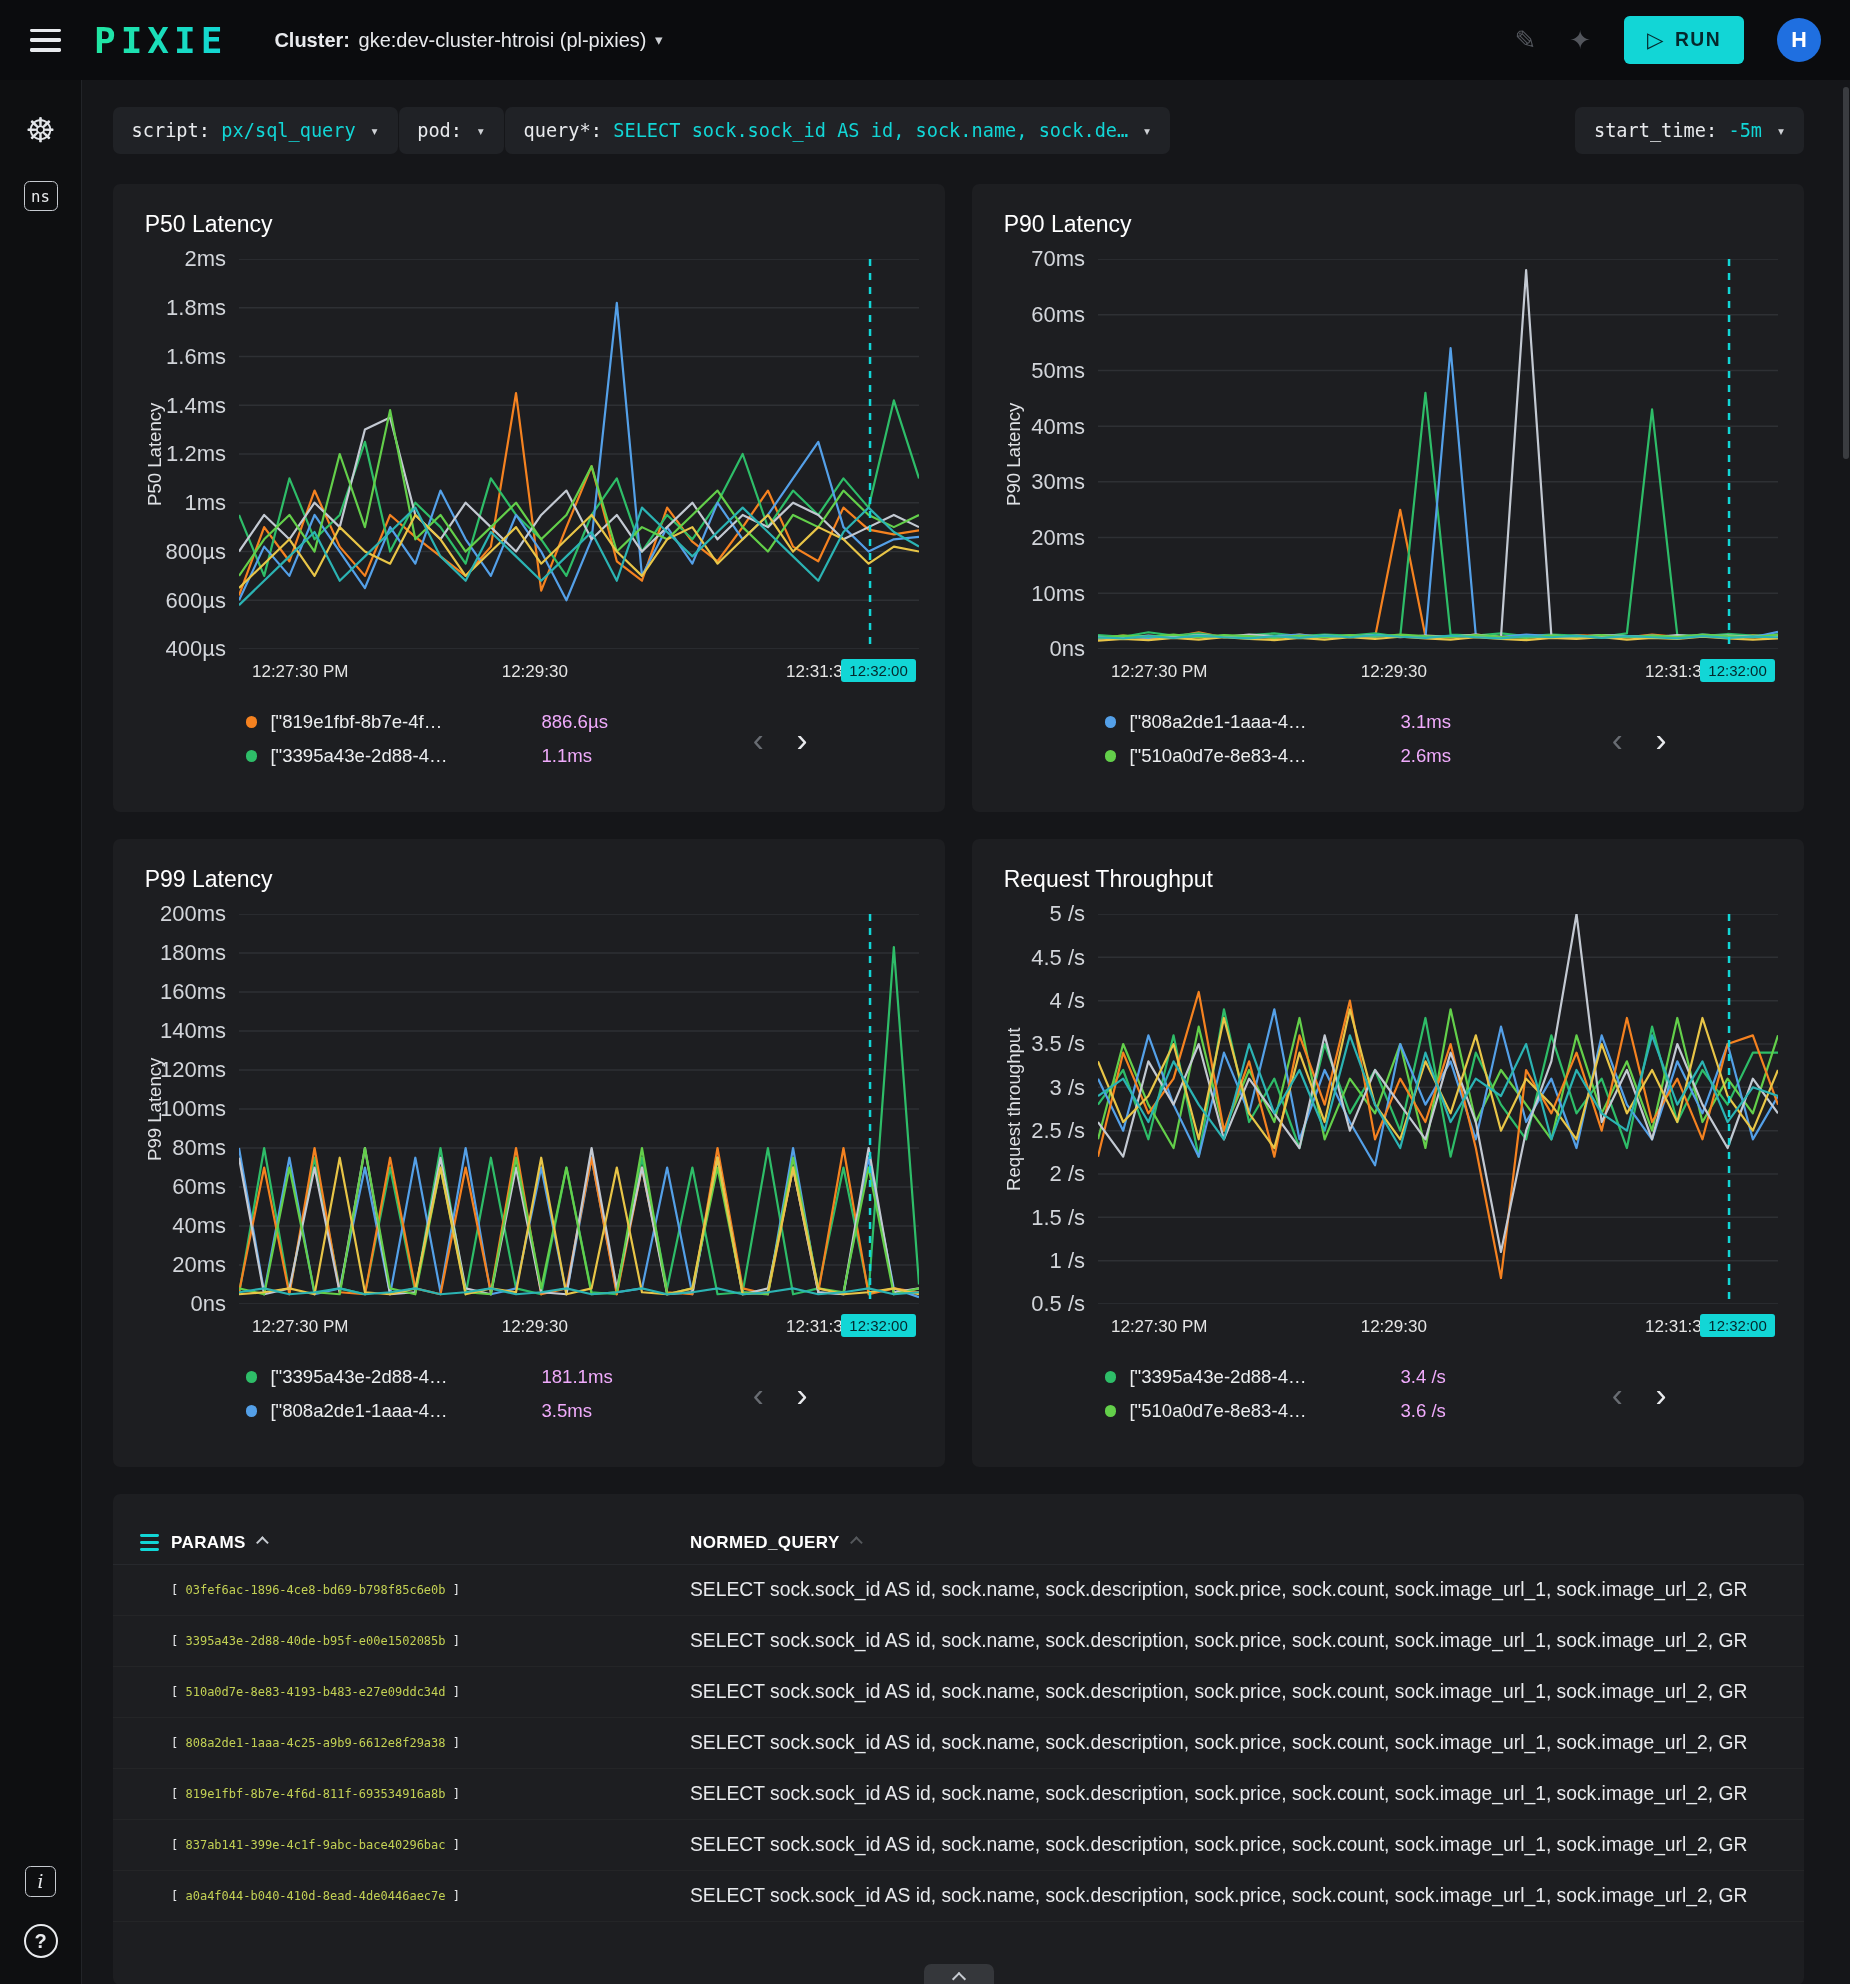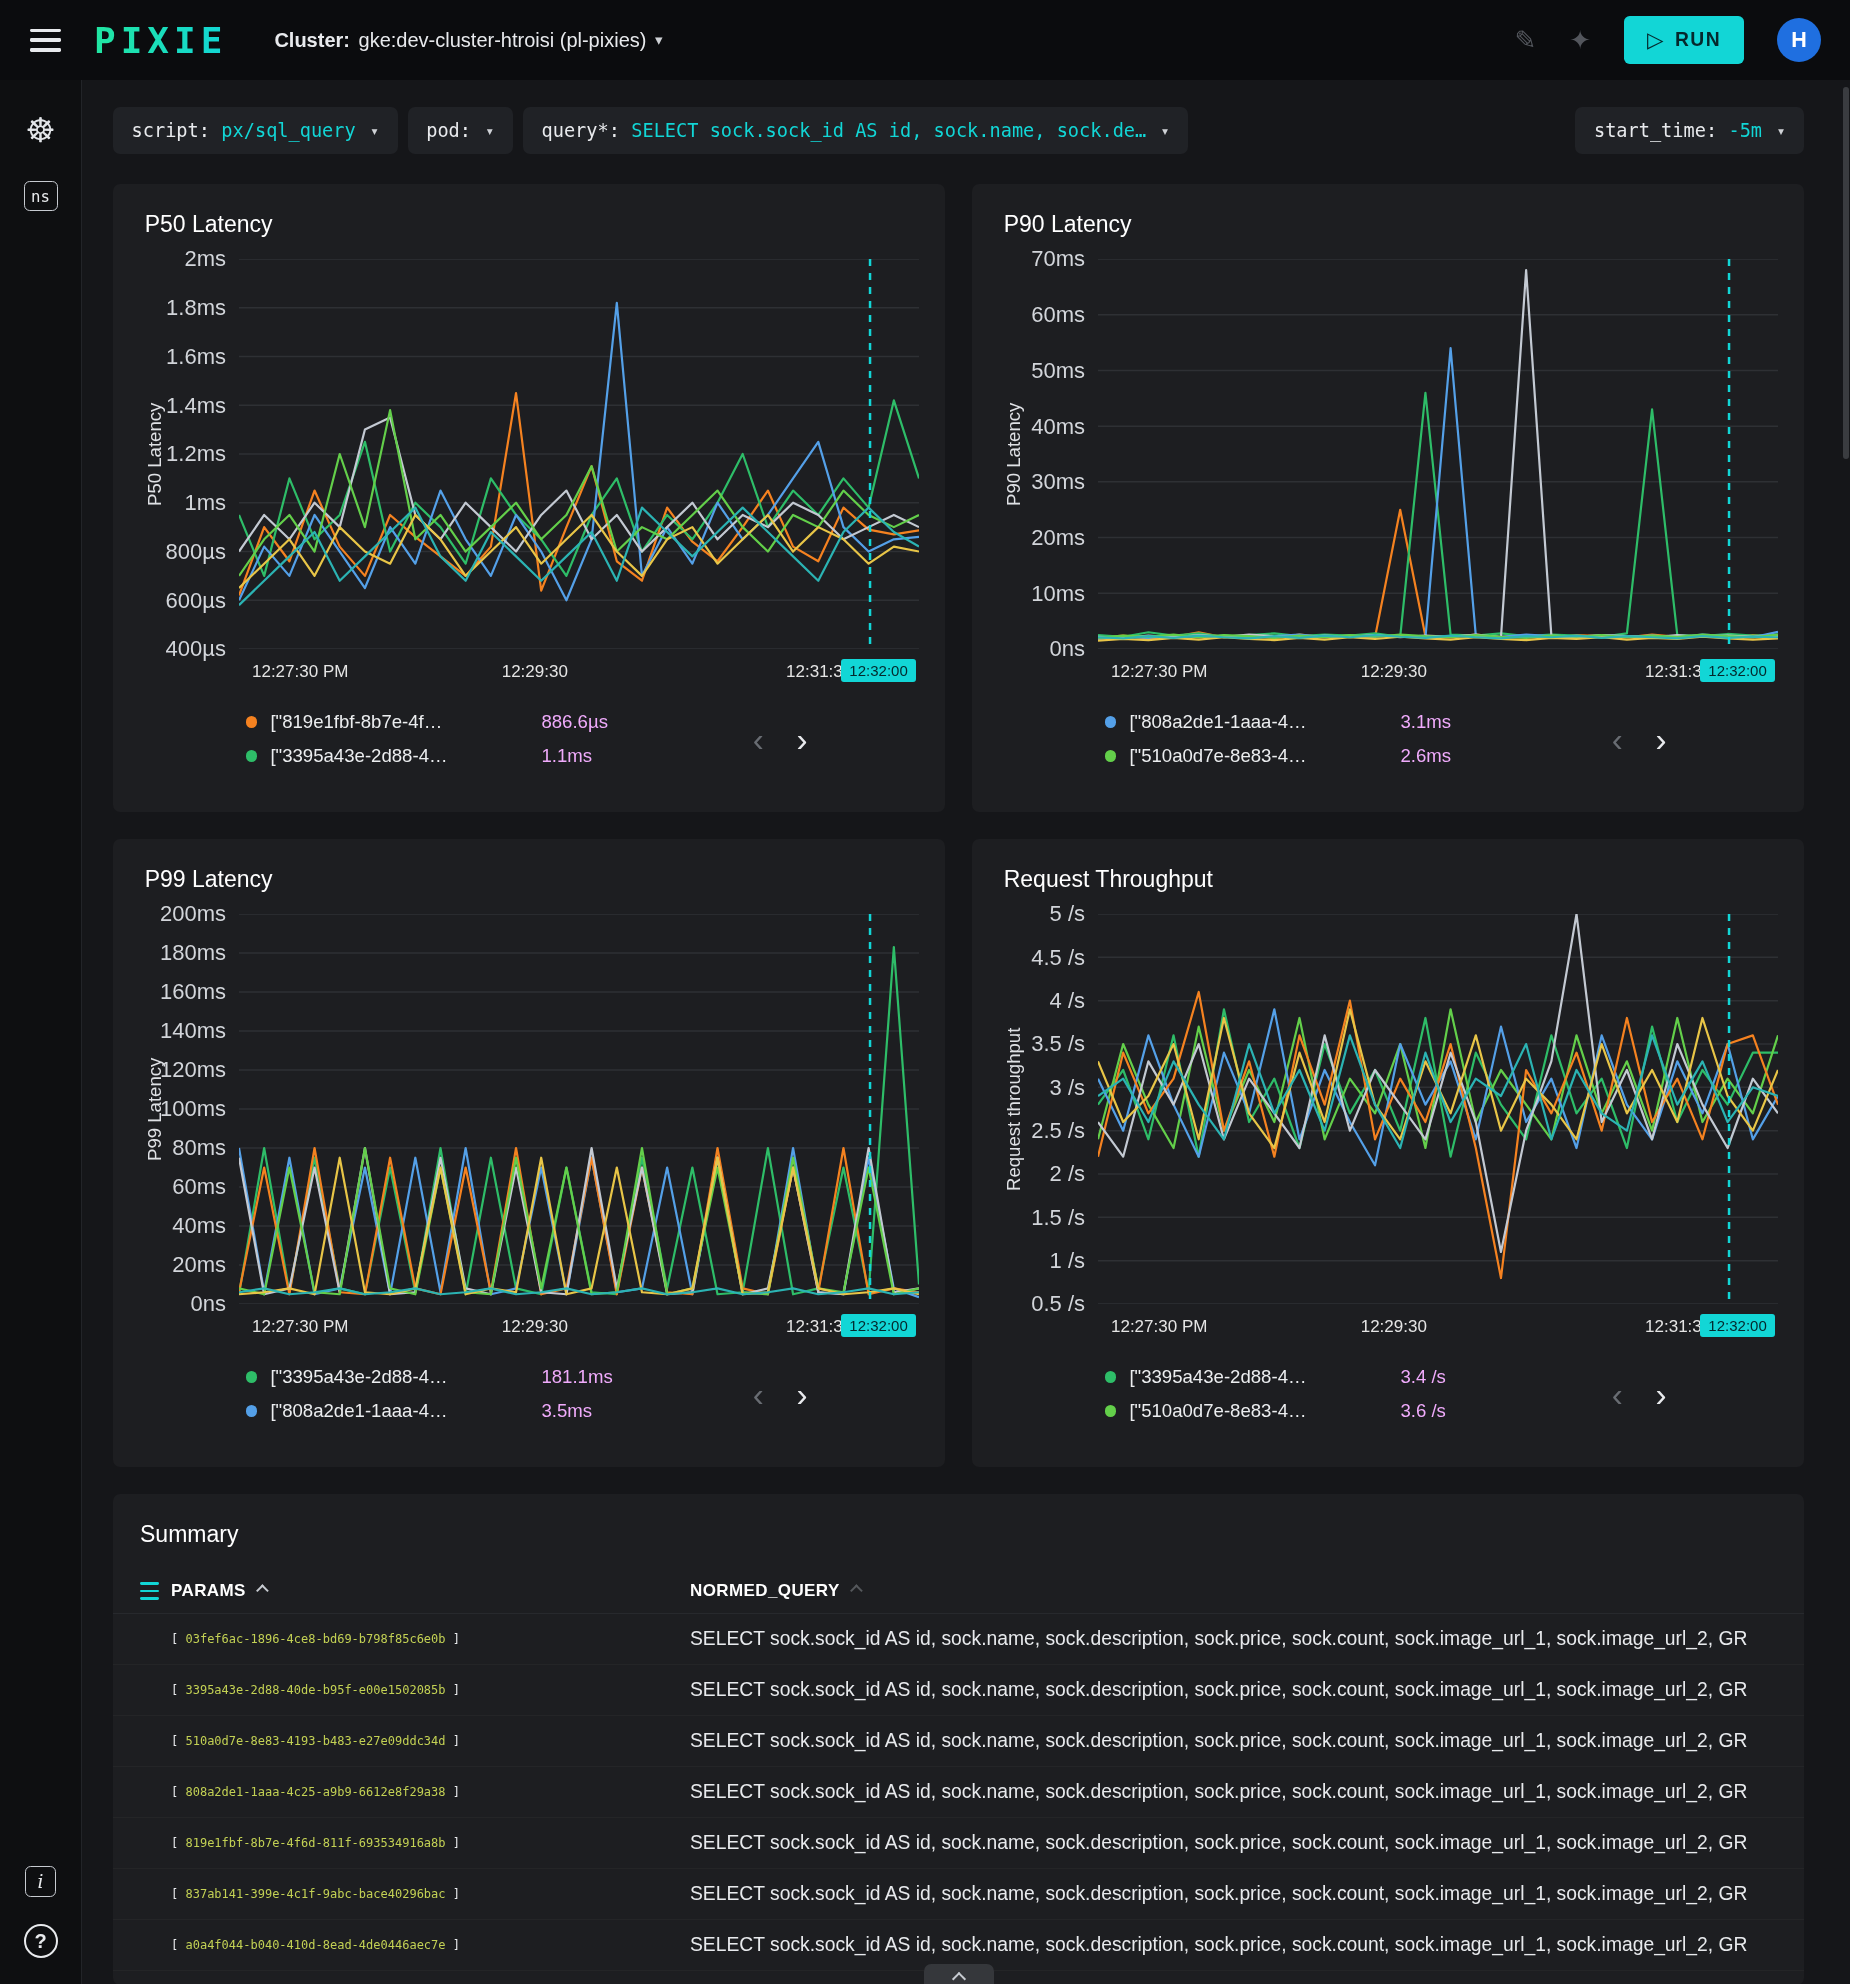--- a/index.html
+++ b/index.html
@@ -31,21 +31,21 @@
   .k8s { font-size:34px; color:#e2e5e9; cursor:pointer; }
   .ns-badge { margin-top:31px; width:34px; height:30px; border:1.4px solid #c7cbd1; border-radius:5.7px;
     display:flex; align-items:center; justify-content:center; font-family:"DejaVu Sans Mono",monospace; font-size:15.7px; cursor:pointer; }
   .sidebar-bottom { margin-top:auto; display:flex; flex-direction:column; align-items:center; gap:27px; }
   .info-badge { width:31px; height:31px; border:1.4px solid #c7cbd1; border-radius:5.7px; display:flex; align-items:center;
     justify-content:center; font-family:"DejaVu Serif", serif; font-size:18.6px; font-style:italic; cursor:pointer; }
   .help-badge { width:34px; height:34px; border-radius:50%; border:2.1px solid #e8eaed; display:flex; align-items:center;
     justify-content:center; font-size:20px; font-weight:bold; cursor:pointer; }
   
   .main { position:absolute; left:82px; top:80px; right:0; bottom:0; padding:27px 47px 0 31px; }
-  .scriptbar { display:flex; gap:10px; margin-bottom:30px;justify-content:flex-end; }
+  .scriptbar { display:flex; gap:1px; margin-bottom:30px;justify-content:flex-end; }
   .select { height:47px; background:#202226; border-radius:7.2px; display:flex; align-items:center; padding:0 18.6px;
     font-family:"DejaVu Sans Mono",monospace; font-size:18.6px; cursor:pointer; white-space:nowrap; }
   .select .val { color:#12d6d6; margin-left:11.4px; }
   .select .caret { margin-left:14.3px; }
   .start-time { margin-left:auto; }
   
   .grid2 { display:grid; grid-template-columns:1fr 1fr; gap:27px; margin-bottom:27px; }
   .panel { background:#1d1e21; border-radius:7.2px; padding:24px 26px; }
   .chart-panel { height:628px; }
   .panel-title { font-size:23px; font-weight:500; margin:2.9px 0 21.5px 5.7px; color:#fff; }
@@ -395,21 +395,20 @@
         <div class="legend-nav">
           <button class="nav-btn prev">‹</button>
           <button class="nav-btn next">›</button>
         </div>
       </div>
     </section>
 
   </div>
 
   <section class="panel summary-panel">
-    <h2 class="summary-title">Summary</h2>
     <div class="thead">
       <div class="menu-icon">
           <div></div>
           <div></div>
           <div></div>
         </div>
       <div class="th">
         <span>PARAMS</span>
         <span class="sort-chevron"></span>
       </div>

